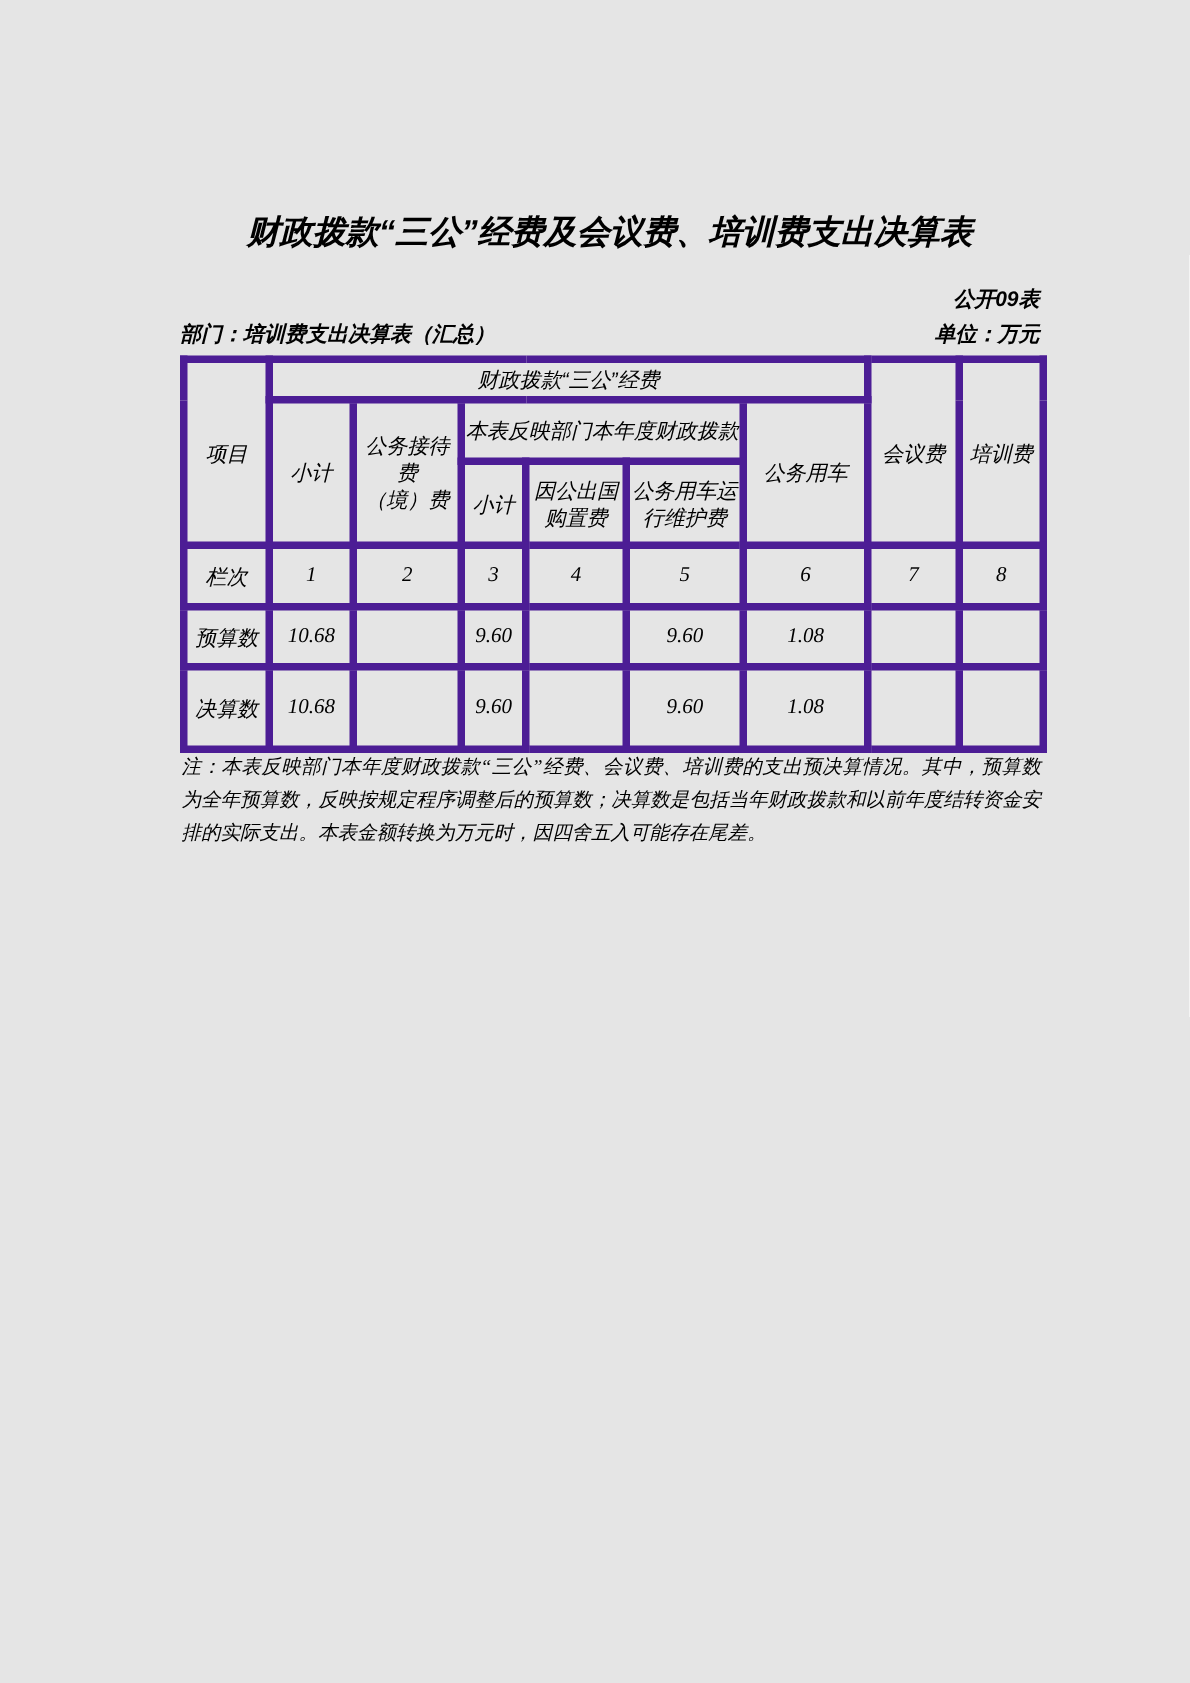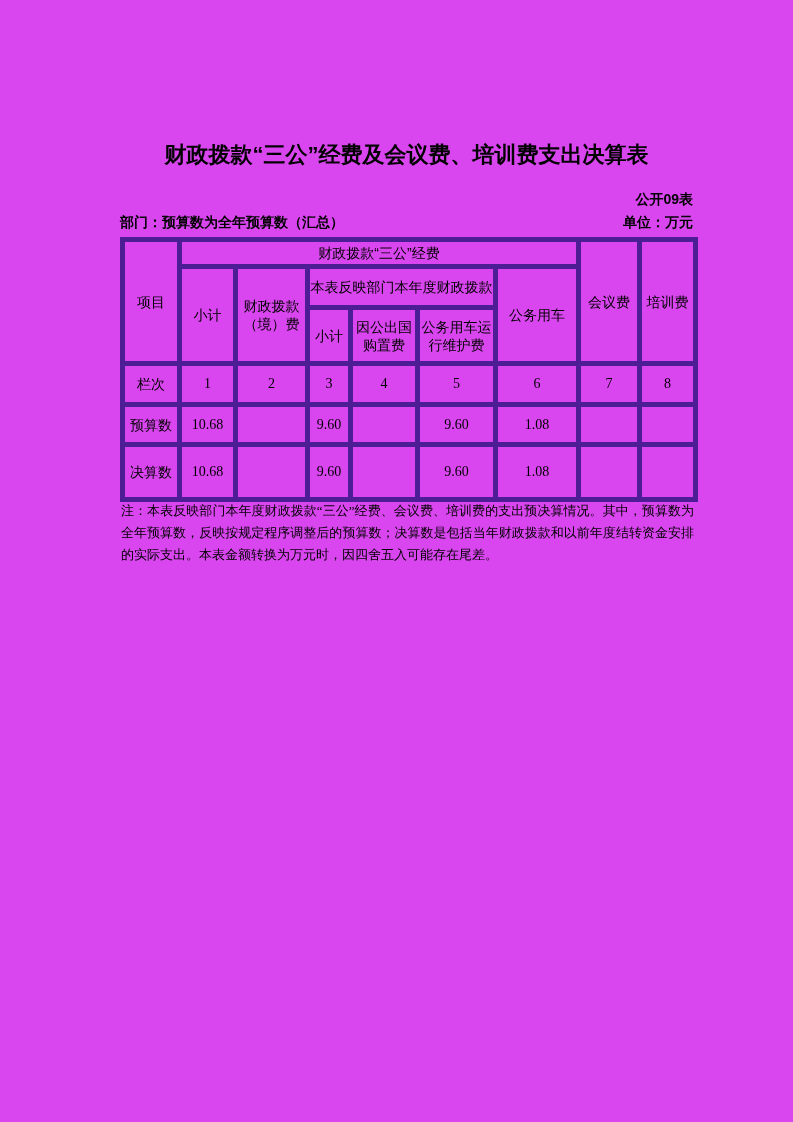--- a/index.html
+++ b/index.html
@@ -6,21 +6,22 @@
   html, body { background: #ffffff; }
   body {
     width: 793px; height: 1122px;
     position: relative;
     font-family: "Liberation Sans", sans-serif;
     color: #000;
   }
   .page {
     position: absolute; left: 0; top: 0;
     width: 793px; height: 1122px;
-    background: #d946ef;
+    background: #e5e5e5;
+    font-style: italic;
   }
   .content {
     position: absolute; left: 120px; top: 0;
     width: 573px; height: 1122px;
   }
   .doc-title {
     position: absolute; top: 141px; left: 0;
     width: 100%;
     text-align: center;
     font-size: 22px;
@@ -92,21 +93,21 @@
 <body>
 
 <div class="page">
   <div class="content">
 
     <h1 class="doc-title">财政拨款“三公”经费及会议费、培训费支出决算表</h1>
 
     <div class="table-code">公开09表</div>
 
     <div class="meta-row">
-      <span>部门：预算数为全年预算数（汇总）</span>
+      <span>部门：培训费支出决算表（汇总）</span>
       <span>单位：万元</span>
     </div>
 
     <table class="fiscal">
       <colgroup>
         <col style="width:57px">
           <col style="width:56px">
           <col style="width:72px">
         <col style="width:43px">
           <col style="width:67px">
@@ -117,21 +118,21 @@
       </colgroup>
       <tbody>
           <tr class="r1">
         <th rowspan="3">项目</th>
         <th colspan="6">财政拨款“三公”经费</th>
         <th rowspan="3">会议费</th>
         <th rowspan="3">培训费</th>
       </tr>
       <tr class="r2">
         <th rowspan="2">小计</th>
-        <th rowspan="2">财政拨款
+        <th rowspan="2">公务接待费
 （境）费</th>
         <th colspan="3">本表反映部门本年度财政拨款</th>
         <th rowspan="2">公务用车</th>
       </tr>
       <tr class="r3">
         <th>小计</th>
         <th>因公出国
 购置费</th>
         <th>公务用车运
 行维护费</th>

